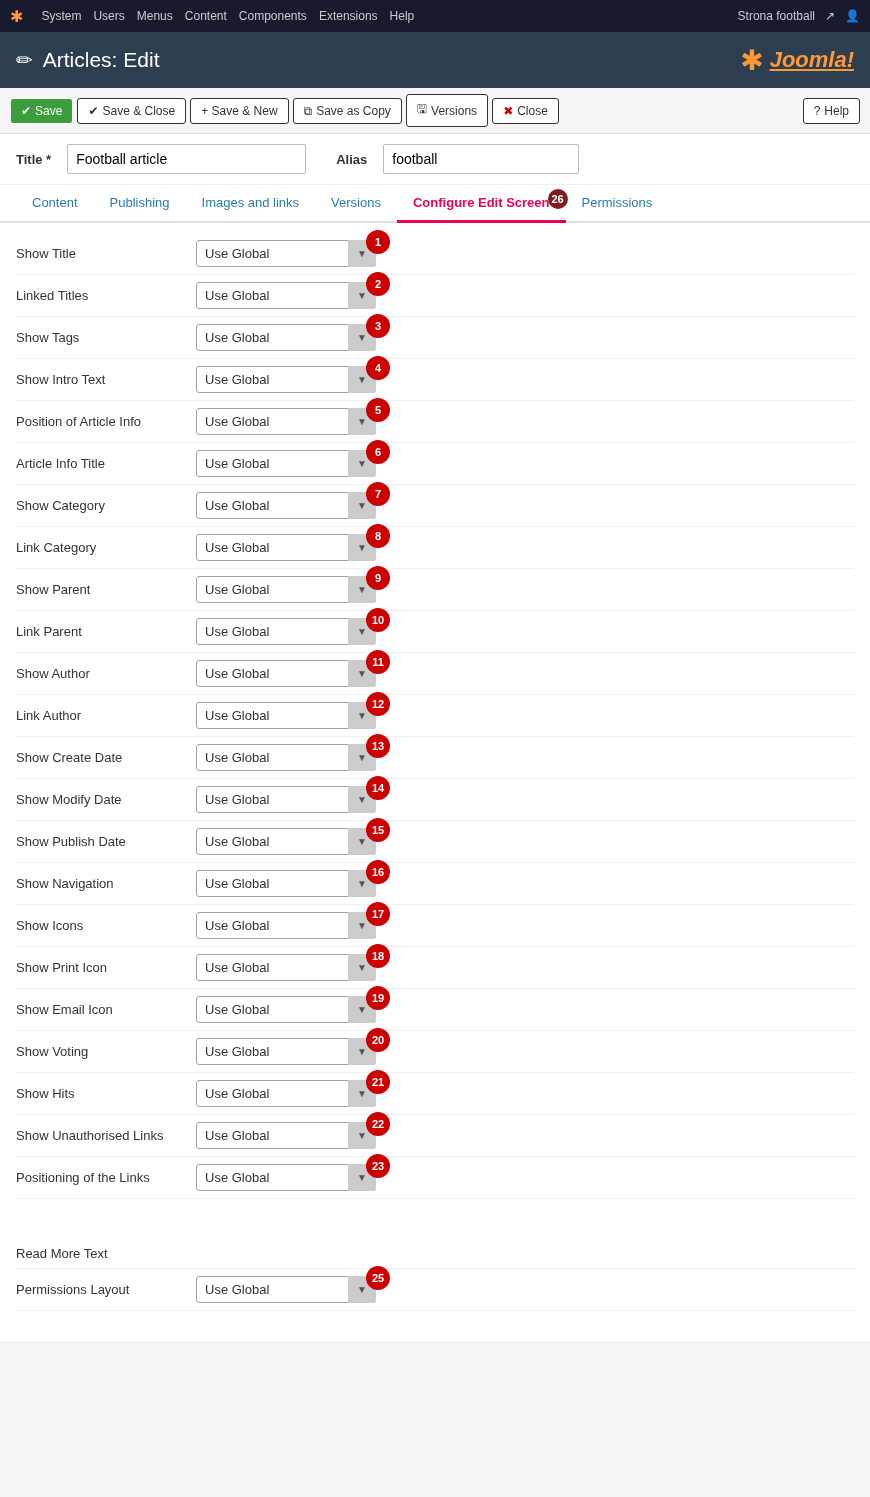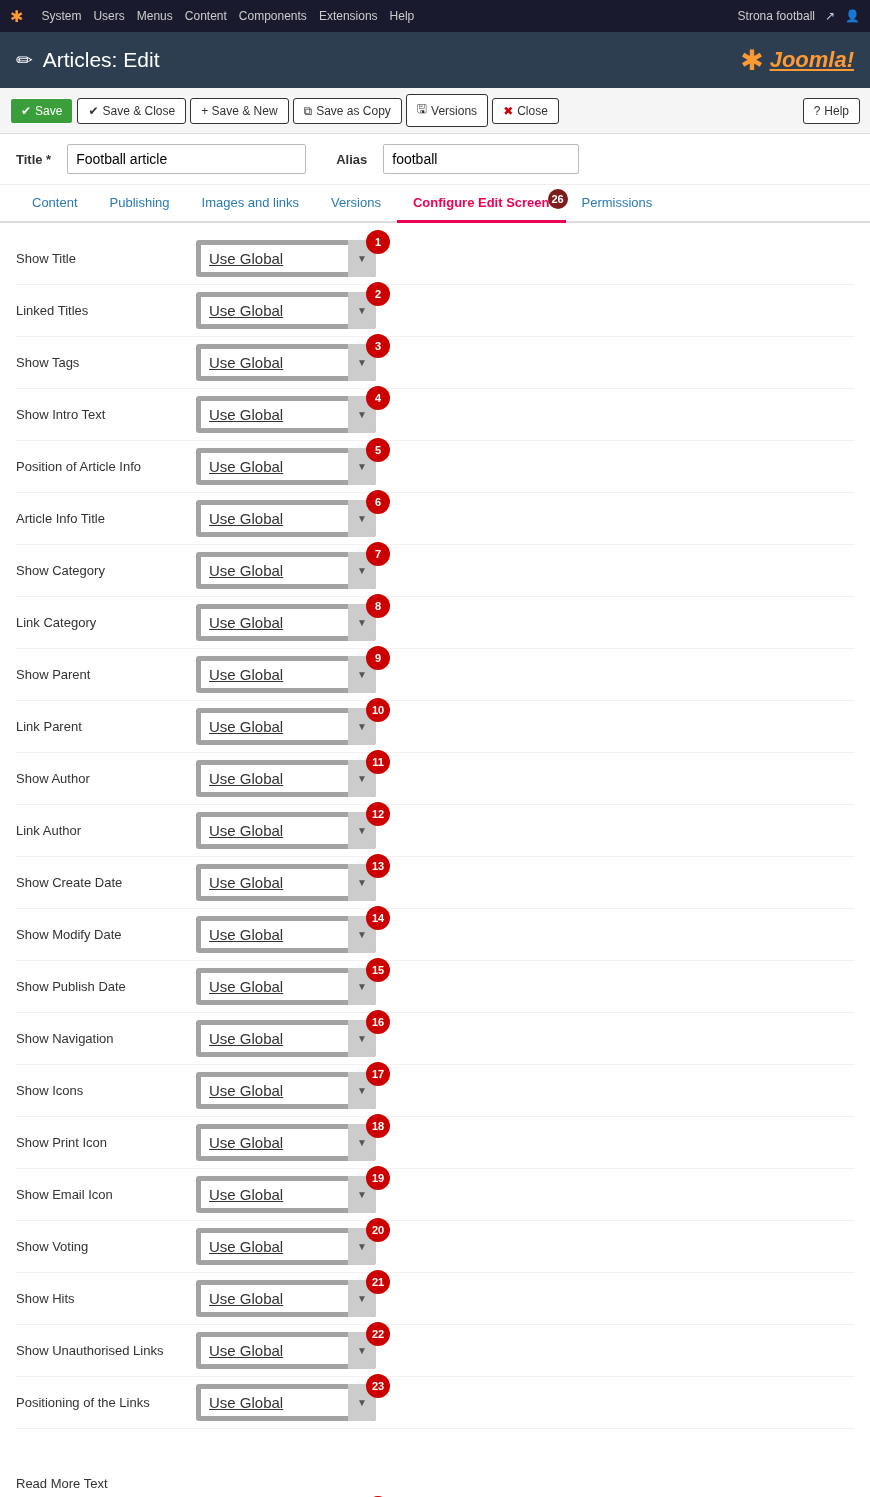--- a/index.html
+++ b/index.html
@@ -116,31 +116,30 @@
       color: #333;
       flex-shrink: 0;
       font-size: 13px;
     }
     .form-control-wrap {
       position: relative;
       display: flex;
       align-items: center;
     }
     .select-box {
-      border: 5px solid #a3a3a3;
+      border: 1px solid #a3a3a3;
       background: #fff;
       padding: 5px 30px 5px 8px;
       border-radius: 3px;
-      font-size: 15px;
+      font-size: 13px;
       appearance: none;
       -webkit-appearance: none;
       cursor: pointer;
       width: 180px;
       color: #333;
-      text-decoration: underline;
     }
     .select-arrow {
       position: absolute;
       right: 0;
       top: 0;
       bottom: 0;
       width: 28px;
       background: #ccc;
       display: flex;
       align-items: center;

